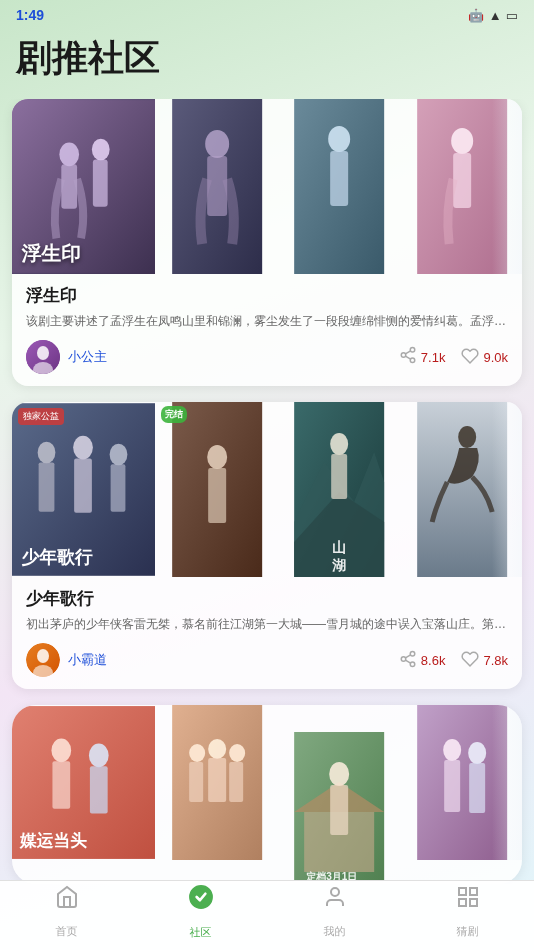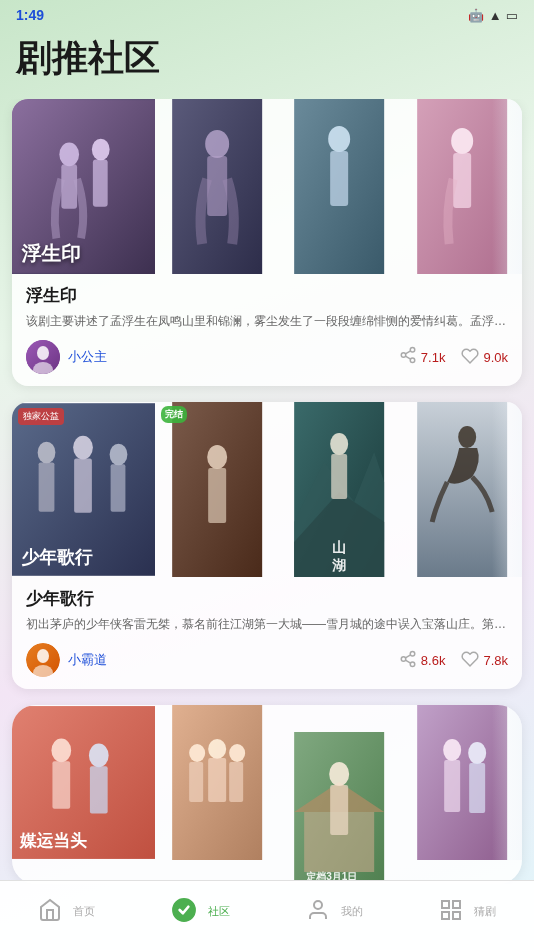--- a/index.html
+++ b/index.html
@@ -155,20 +155,21 @@
       height: 70px;
       background: rgba(255,255,255,0.95);
       border-top: 1px solid #e0e0e0;
       display: flex;
       align-items: center;
       justify-content: space-around;
       padding-bottom: 8px;
     }
     .nav-item {
       display: flex;
+      flex-direction: column;
       align-items: center;
       gap: 11px;
       cursor: pointer;
       padding: 4px 16px;
     }
     .nav-label {
       font-size: 11px;
       color: #aaa;
     }
     .nav-label-active {

